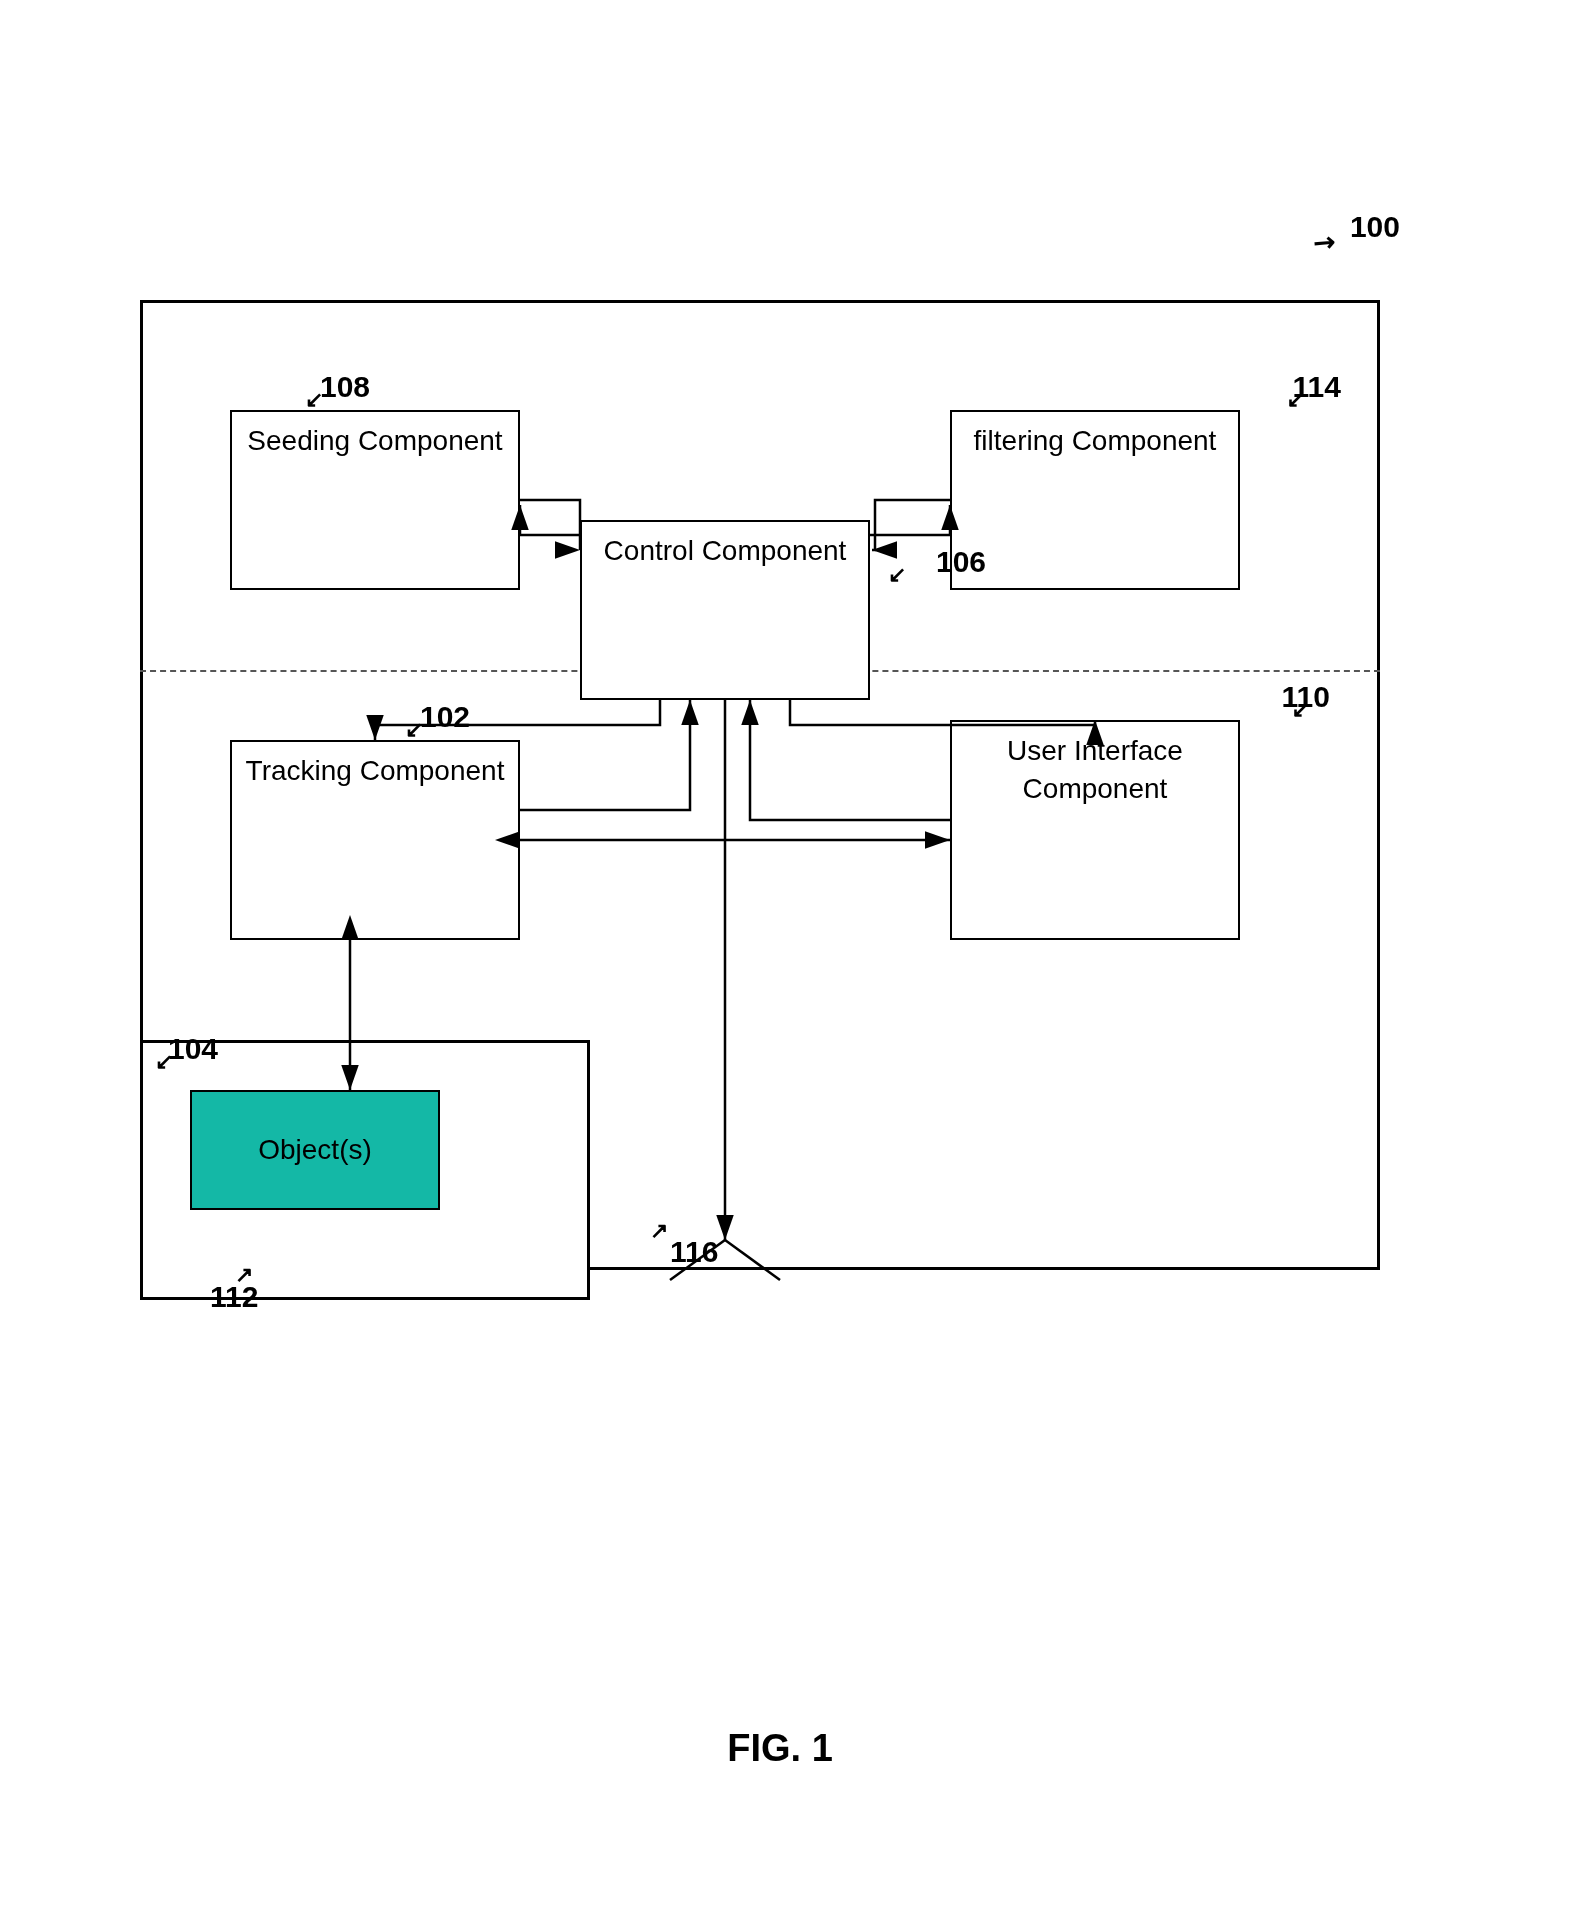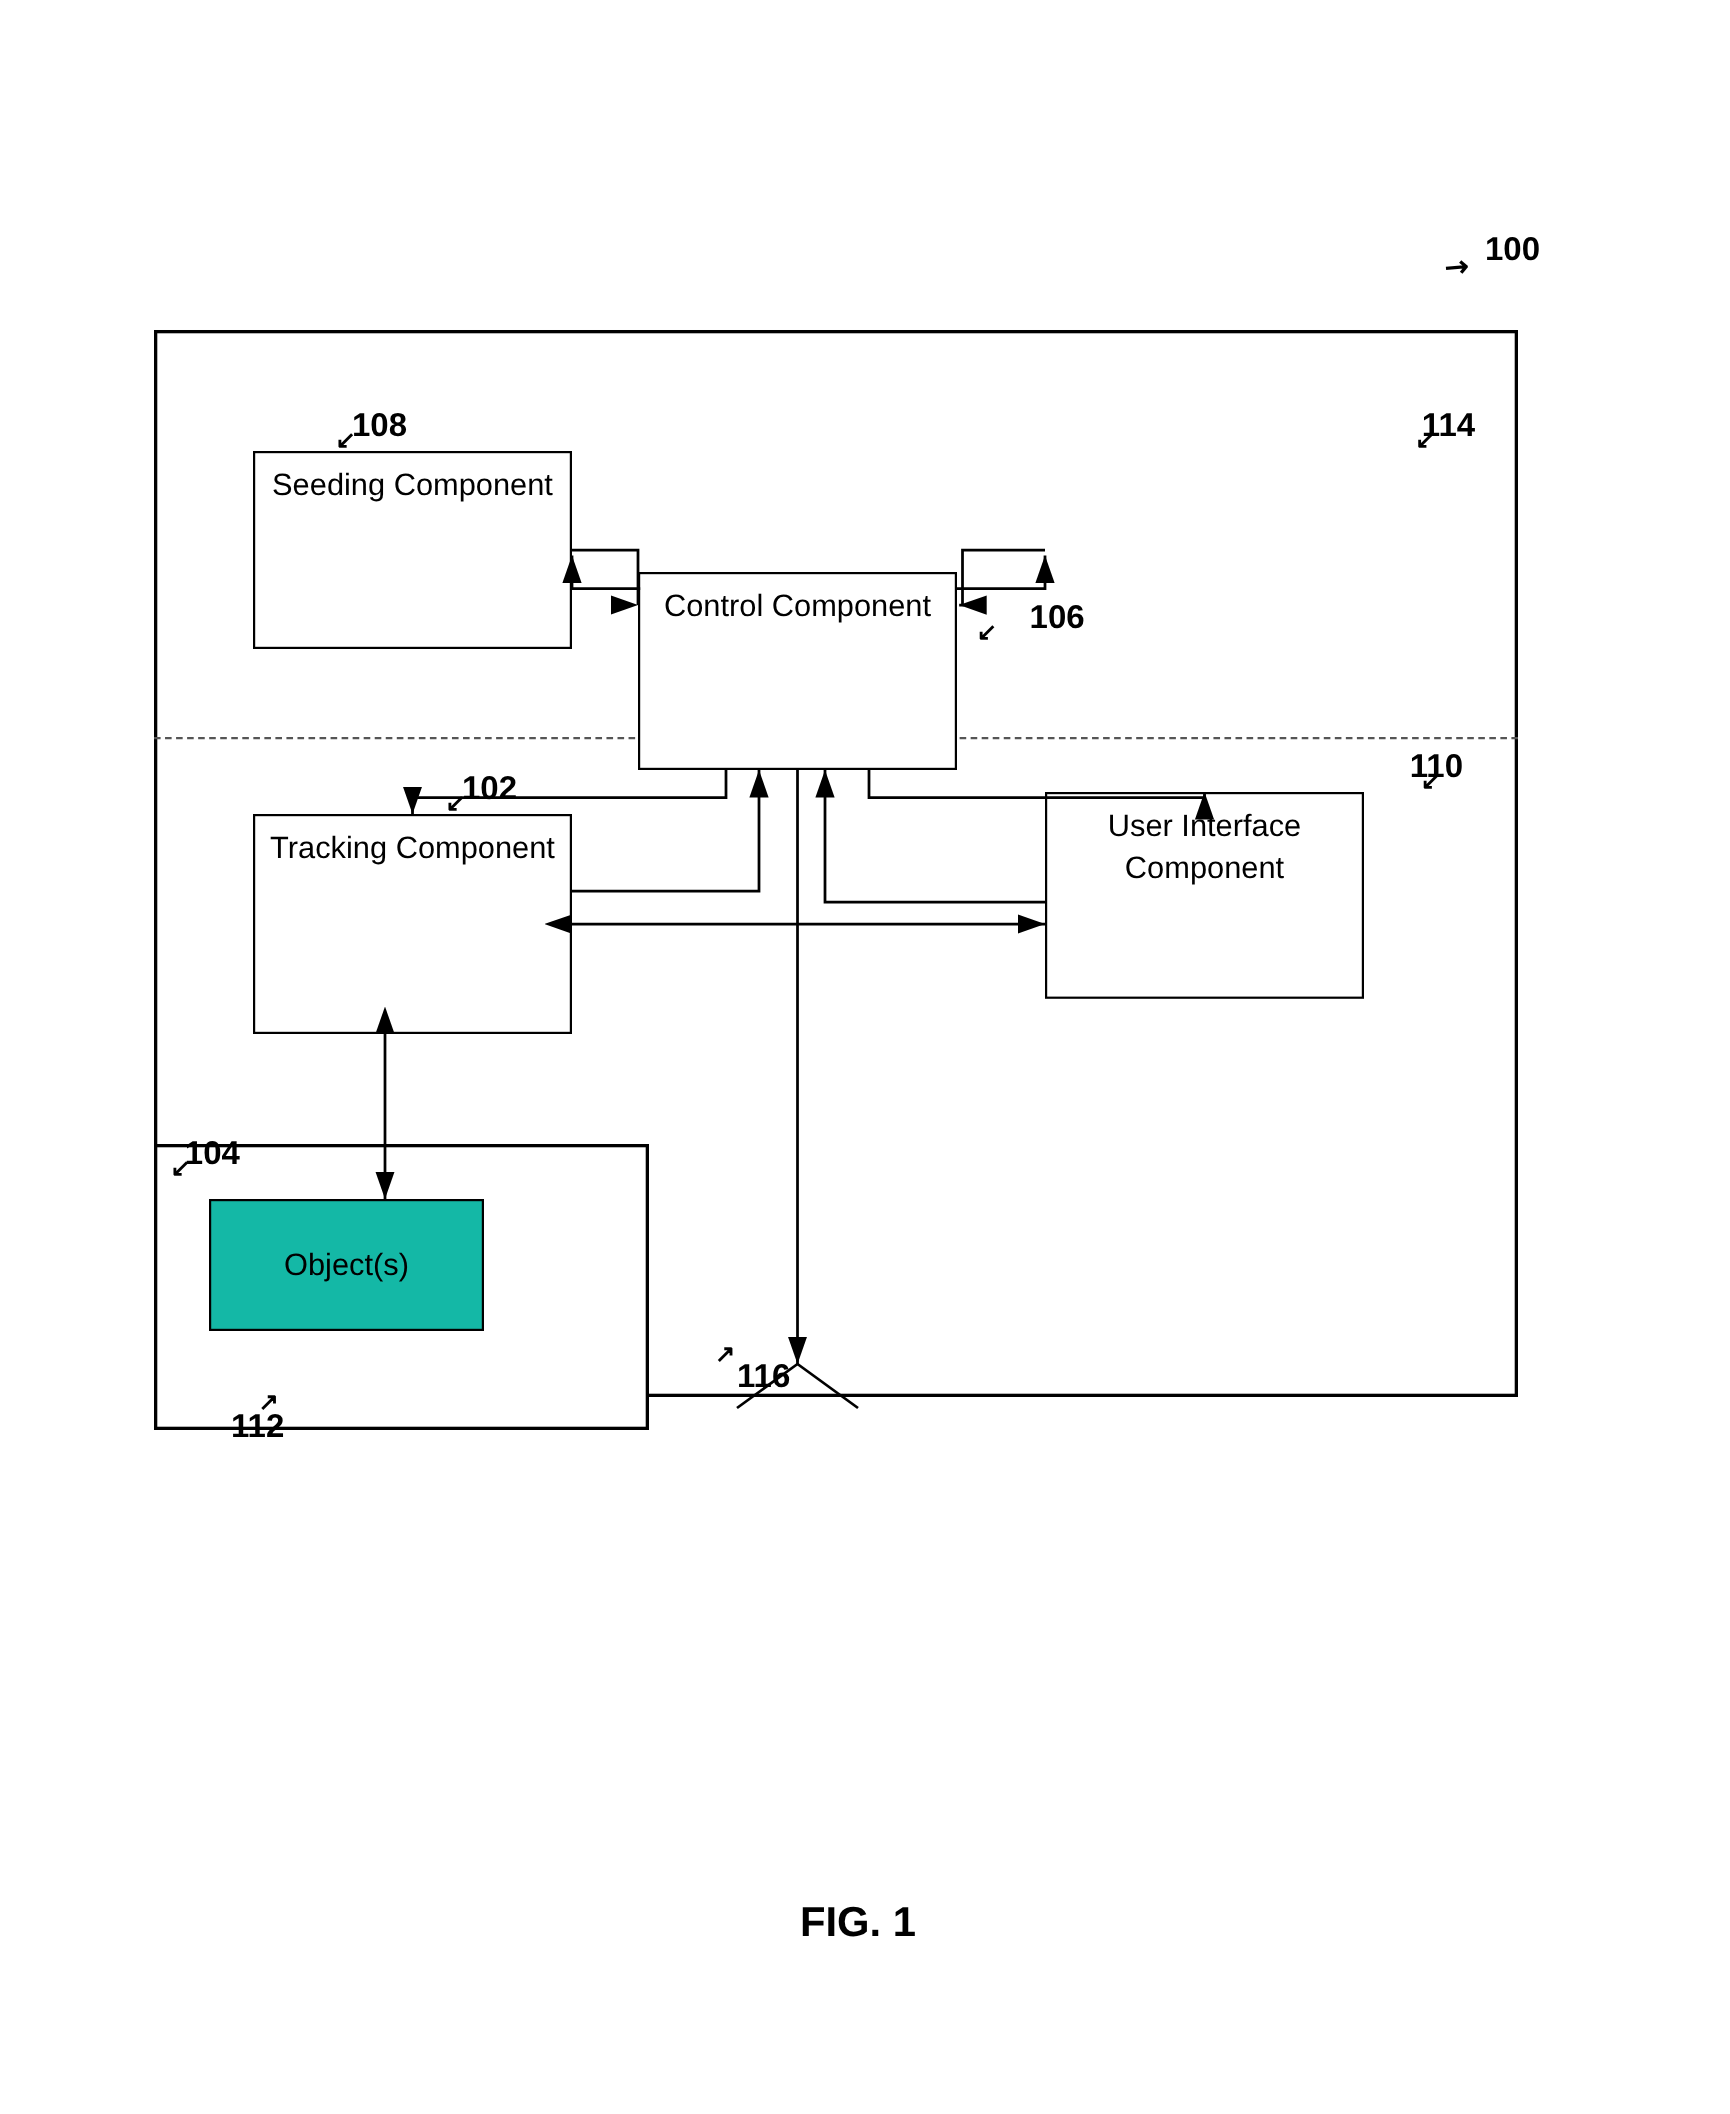--- a/index.html
+++ b/index.html
@@ -84,21 +84,21 @@
       left: 150px;
       width: 290px;
       height: 200px;
     }
 
     
     .ui-box {
       top: 540px;
       left: 870px;
       width: 290px;
-      height: 188px;
+      height: 220px;
     }
 
     
     .objects-outer-box {
       position: absolute;
       top: 860px;
       left: 60px;
       width: 450px;
       height: 260px;
       border: 3px solid #000;
@@ -159,20 +159,23 @@
 
   <div class="dashed-divider"></div>
 
   <div class="component-box seeding-box">
     <span>Seeding Component</span>
   </div>
 
   <div class="ref-label" style="top:190px; left:240px;">108</div>
   <div style="position:absolute; top:207px; left:225px; font-size:22px; font-weight:bold;">↙</div>
 
+  <div class="component-box filtering-box">
+    <span>filtering Component</span>
+  </div>
 
   <div class="ref-label" style="top:190px; right:139px;">114</div>
   <div style="position:absolute; top:207px; right:175px; font-size:22px; font-weight:bold;">↙</div>
 
   <div class="component-box control-box">
     <span>Control Component</span>
   </div>
 
   <div class="ref-label" style="top:365px; left:820px;margin-left:36px;">106</div>
   <div style="position:absolute; top:382px; left:808px; font-size:22px; font-weight:bold;">↙</div>

